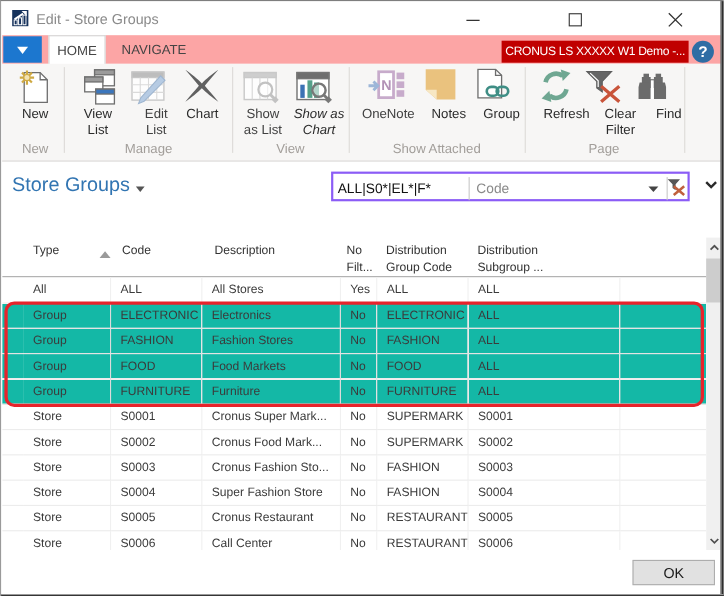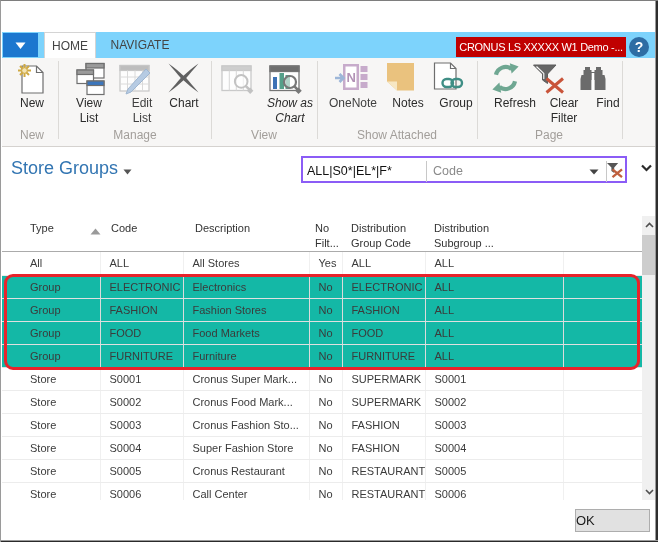--- a/index.html
+++ b/index.html
@@ -16,21 +16,21 @@
 .botedge { position:absolute; left:0; bottom:0; width:658px; height:2px; background:#2a2a2a; }
 .botedge .b { position:absolute; left:0; top:0; width:658px; height:1px; background:#9a9a9a; }
 
 
 .titlebar { position:absolute; left:1px; top:1px; width:654px; height:30px; background:#fff; }
 .appicon { position:absolute; left:9px; top:7px; width:15px; height:15px; }
 .title { position:absolute; left:31px; top:8px; font-size:13px; color:#8a8a8a; }
 .winbtn { position:absolute; top:6px; width:20px; height:20px; }
 
 
-.tabrow { position:absolute; left:1px; top:31px; width:654px; height:26px; background:#7dd3fc; }
+.tabrow { position:absolute; left:1px; top:31px; width:654px; height:26px; background:#fca5a5; }
 .bluebtn { position:absolute; left:1px; top:1px; width:35px; height:24px; background:#1c77cf; }
 .bluebtn svg { position:absolute; left:11px; top:8px; }
 .tab { position:absolute; top:0; height:27px; font-size:12px; color:#444; text-align:center; line-height:26px; }
 .tab.active { left:42px; width:52px; background:#fff; border:1px solid #d4d4d4; border-bottom:none; }
 .tab.nav { left:103px; width:70px; }
 .cronus { position:absolute; left:455px; top:36px; width:170px; height:20px; background:#c00000; color:#fff; font-size:11px; letter-spacing:-0.3px; line-height:20px; text-align:center; white-space:nowrap; overflow:hidden; }
 .helpc { position:absolute; left:628px; top:36px; width:20px; height:20px; border-radius:50%; background:#2e6da4; color:#fff; font-size:14px; font-weight:bold; text-align:center; line-height:20px; }
 
 
 .ribbon { position:absolute; left:1px; top:57px; width:654px; height:89px; background:#f7f6f5; border-bottom:1px solid #d5d2cf; }
@@ -63,25 +63,45 @@
 
 
 .redbox { position:absolute; left:2px; top:127px; width:636px; height:96px; border:3px solid #e8232b; border-radius:9px; }
 
 
 .sbar { position:absolute; left:640px; top:69px; width:15px; height:284px; background:#f0f0f0; }
 .sthumb { position:absolute; left:0; top:19px; width:15px; height:40px; background:#cdcdcd; }
 
 
 .footer { position:absolute; left:1px; top:499px; width:654px; height:41px; background:#fff; }
-.okbtn { position:absolute; left:573px; top:9px; width:75px; height:23px; background:#e1e1e1; border:1px solid #adadad; font-size:13px; color:#1a1a1a; line-height:21px; }
+.okbtn { position:absolute; left:573px; top:9px; width:75px; height:23px; background:#e1e1e1; border:1px solid #adadad; font-size:13px; color:#1a1a1a; text-align:center; line-height:21px; }
 </style>
 </head>
 <body>
 <div class="win">
+  <div class="titlebar">
+    <svg class="appicon" viewBox="0 0 15 15">
+      <rect x="0" y="0" width="15" height="15" fill="#16325c"></rect>
+      <rect x="1.9" y="9.2" width="2.7" height="4.3" fill="none" stroke="#fff" stroke-width="0.9"></rect>
+      <rect x="5.9" y="7.2" width="2.7" height="6.3" fill="none" stroke="#fff" stroke-width="0.9"></rect>
+      <rect x="9.9" y="4.7" width="2.7" height="8.8" fill="none" stroke="#fff" stroke-width="0.9"></rect>
+      <path d="M2.2 8.6 L10 3.4" stroke="#fff" stroke-width="1.7" fill="none"></path>
+      <path d="M8.6 0.9 L13.4 0.9 L13.4 5.7 Z" fill="#fff"></path>
+    </svg>
+    <div class="title">Edit - Store Groups</div>
+    <svg class="winbtn" style="left:418px" viewBox="0 0 20 20">
+        <path d="M4 10.5 H16" stroke="#333" stroke-width="1"></path>
+      </svg>
+    <svg class="winbtn" style="left:511px" viewBox="0 0 20 20">
+        <rect x="4.5" y="4.5" width="11" height="11" fill="none" stroke="#333" stroke-width="1"></rect>
+      </svg>
+    <svg class="winbtn" style="left:602px" viewBox="0 0 20 20">
+        <path d="M4 4 L16 16 M16 4 L4 16" stroke="#333" stroke-width="1.2"></path>
+      </svg>
+  </div>
   <div class="tabrow">
     <div class="bluebtn">
         <svg width="13" height="9" viewBox="0 0 13 9">
           <path d="M1.5 1.5 L11.5 1.5 L6.5 8 Z" fill="#fff"></path>
         </svg>
       </div>
     <div class="tab active">HOME</div>
     <div class="tab nav">NAVIGATE</div>
   </div>
   <div class="cronus">CRONUS LS XXXXX W1 Demo -...</div>
@@ -130,20 +150,21 @@
     <div class="rlb2" style="left:159px;width:46px;">Chart</div>
 
     <svg class="ricon" style="left:216px" width="36" height="34" viewBox="0 0 36 34">
       <rect x="4" y="4" width="29" height="24.5" fill="#fdfdfd" stroke="#c9c9c9" stroke-width="1.3"></rect>
       <rect x="4" y="4" width="29" height="4.5" fill="#cecece" stroke="#c9c9c9" stroke-width="1.3"></rect>
       <path d="M11.3 8.5 L11.3 28.5 M18.3 8.5 L18.3 28.5 M25.3 8.5 L25.3 28.5" stroke="#d6d6d6" stroke-width="1"></path>
       <circle cx="23.2" cy="19.4" r="6.3" fill="#fff" fill-opacity="0.6" stroke="#c2c2c2" stroke-width="2"></circle>
       <path d="M27.6 23.8 L32 28.2" stroke="#c2c2c2" stroke-width="2.6"></path>
       <rect x="30" y="26.5" width="4.5" height="4.5" fill="#c2c2c2" transform="rotate(45 32.2 28.7)"></rect>
     </svg>
+    <div class="rlb2 dis" style="left:213px;width:48px;">Show<br>as List</div>
 
     <svg class="ricon" style="left:264px" width="38" height="34" viewBox="0 0 38 34">
       <rect x="4" y="4" width="29" height="24.5" fill="#fff" stroke="#757575" stroke-width="1.3"></rect>
       <rect x="4" y="4" width="29" height="5.5" fill="#6e6e6e" stroke="#757575" stroke-width="1.3"></rect>
       <rect x="7" y="15" width="4" height="12" fill="#3c72b5"></rect>
       <rect x="13.5" y="11" width="4.5" height="16" fill="#55a08a"></rect>
       <rect x="19.5" y="13" width="4.5" height="14" fill="#55a08a"></rect>
       <circle cx="24" cy="20" r="6" fill="#fff" fill-opacity="0.55" stroke="#787878" stroke-width="2.2"></circle>
       <path d="M28.2 24.2 L32 28" stroke="#787878" stroke-width="2.6"></path>
       <rect x="30.2" y="26.4" width="4.6" height="4.6" fill="#787878" transform="rotate(45 32.5 28.7)"></rect>

